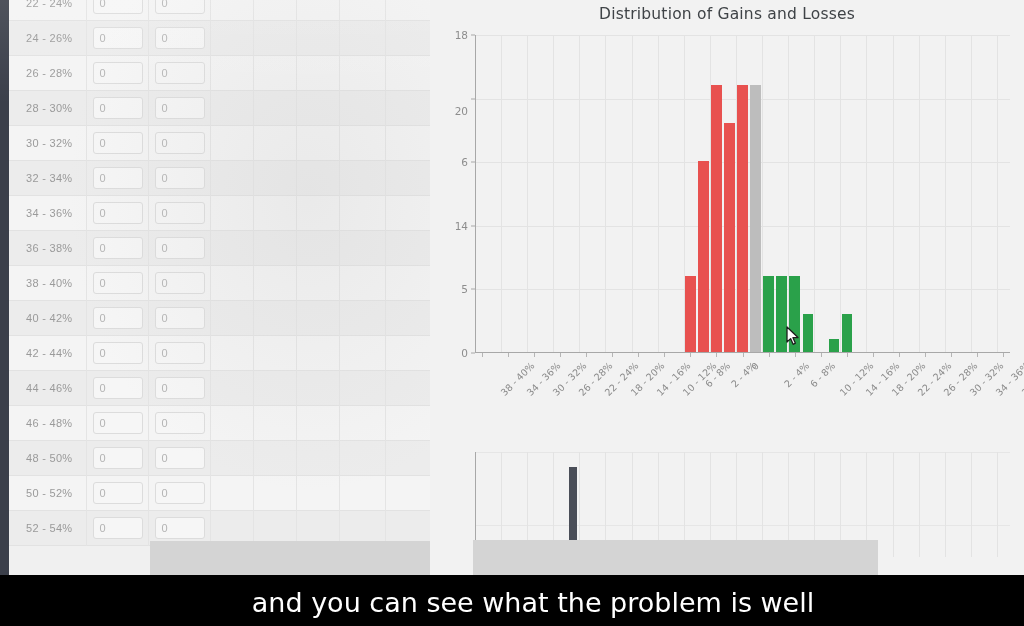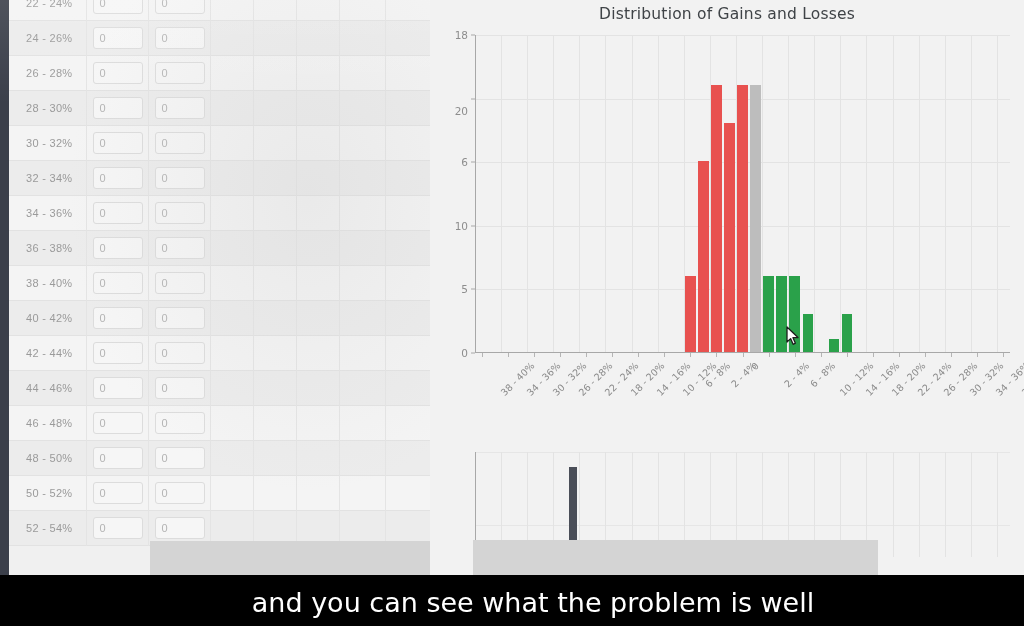--- a/index.html
+++ b/index.html
@@ -459,21 +459,21 @@
 
     <div id="chart1-title" class="chart-title">Distribution of Gains and Losses</div>
 
     <div id="plot1">
         <div class="ytick" style="top: 318px;">0</div>
         <div class="tickmark" style="top: 318px;"></div>
         <div class="grid-h" style="top: 254.4px;"></div>
         <div class="ytick" style="top: 254.4px;">5</div>
         <div class="tickmark" style="top: 254.4px;"></div>
         <div class="grid-h" style="top: 190.8px;"></div>
-        <div class="ytick" style="top: 190.8px;">10</div>
+        <div class="ytick" style="top: 190.8px;">14</div>
         <div class="tickmark" style="top: 190.8px;"></div>
         <div class="grid-h" style="top: 127.2px;"></div>
         <div class="ytick" style="top: 127.2px;">6</div>
         <div class="tickmark" style="top: 127.2px;"></div>
         <div class="grid-h" style="top: 63.6px;"></div>
         <div class="ytick" style="top: 76px;">20</div>
         <div class="tickmark" style="top: 63.6px;"></div>
         <div class="grid-h" style="top: 0px;"></div>
         <div class="ytick" style="top: 0px;">18</div>
         <div class="tickmark" style="top: 0px;"></div>

